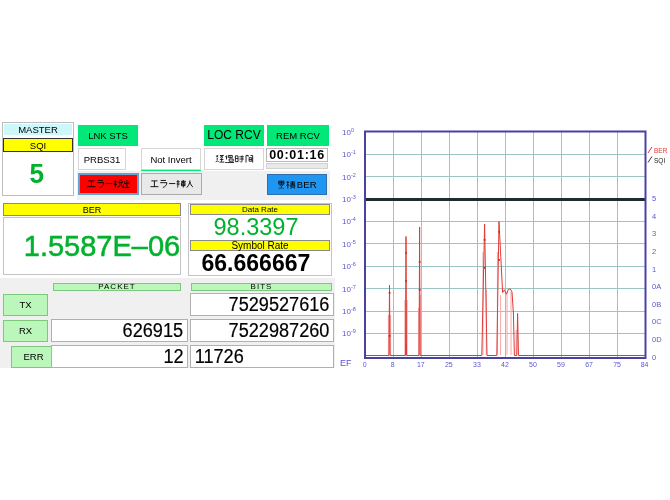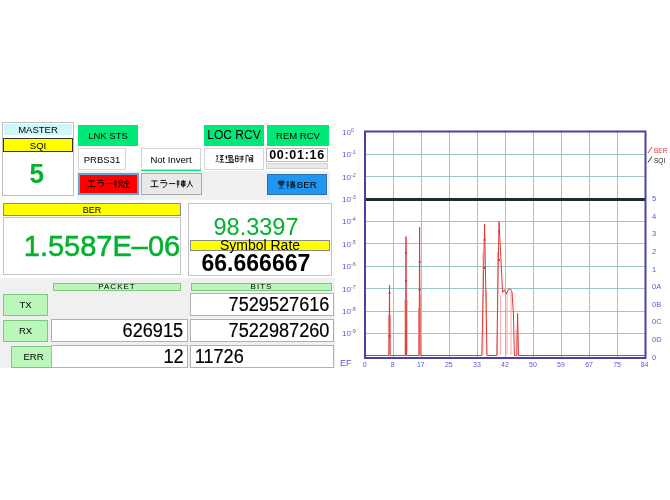--- a/index.html
+++ b/index.html
@@ -81,24 +81,25 @@
 </svg>
 <span style="font-size:9.5px;color:#000;margin-left:0.5px;letter-spacing:0.2px;">BER</span>
 </div>
 
 <div class="abs ctr" style="left:3px;top:203px;width:178px;height:13px;background:#ffff00;border:1px solid #8a8a8a;font-size:9px;">BER</div>
 <div class="abs ctr" style="left:3px;top:216.5px;width:178px;height:58px;background:#fff;border:1px solid #c4c4c4;padding-left:20px;">
       <span style="display:inline-block;color:#00b22c;font-size:29px;white-space:nowrap;-webkit-text-stroke:0.5px #00b22c;padding-top:2px;">1.5587E–06</span>
     </div>
 
 <div class="abs" style="left:188px;top:202.5px;width:144px;height:73px;background:#fff;border:1px solid #c4c4c4;"></div>
+<div class="abs ctr" style="left:190px;top:204px;width:140px;height:10.5px;background:#ffff00;border:1px solid #8a8a8a;font-size:8px;">Data Rate</div>
 <div class="abs ctr" style="left:190px;top:215px;width:140px;height:24px;padding-right:8px;">
       <span style="color:#00b22c;font-size:23.5px;font-weight:normal;display:inline-block;">98.3397</span>
     </div>
-<div class="abs ctr" style="left:190px;top:240px;width:140px;height:10.5px;background:#ffff00;border:1px solid #8a8a8a;font-size:14px;">Symbol Rate</div>
+<div class="abs ctr" style="left:190px;top:240px;width:140px;height:10.5px;background:#ffff00;border:1px solid #8a8a8a;font-size:10px;">Symbol Rate</div>
 <div class="abs ctr" style="left:190px;top:250.5px;width:140px;height:24px;padding-right:8px;">
       <span style="color:#000;font-size:24.5px;font-weight:bold;transform:scaleX(0.94);display:inline-block;padding-top:1px;">66.666667</span>
     </div>
 
 <div class="abs" style="left:0px;top:278px;width:335px;height:90px;background:#f0f0f0;"></div>
 <div class="abs ctr" style="left:53px;top:282.5px;width:128px;height:8px;background:#bbf7bb;border:1px solid #7cc87c;font-size:8px;letter-spacing:1px;text-align:center;">PACKET</div>
 <div class="abs ctr" style="left:191px;top:282.5px;width:141px;height:8px;background:#bbf7bb;border:1px solid #7cc87c;font-size:8px;letter-spacing:1px;">BITS</div>
 
 <div class="abs ctr" style="left:3px;top:293.5px;width:45px;height:22px;background:#bbf7bb;border:1px solid #7cc87c;font-size:9.5px;">TX</div>
 <div class="abs" style="left:190px;top:292.5px;width:144px;height:23.5px;background:#fff;border:1px solid #b0b0b0;font-size:19.5px;text-align:right;line-height:21.5px;padding-right:3.5px;"><span style="display:inline-block;transform:scaleX(0.93);transform-origin:100% 50%;-webkit-text-stroke:0.2px #000;">7529527616</span></div>

